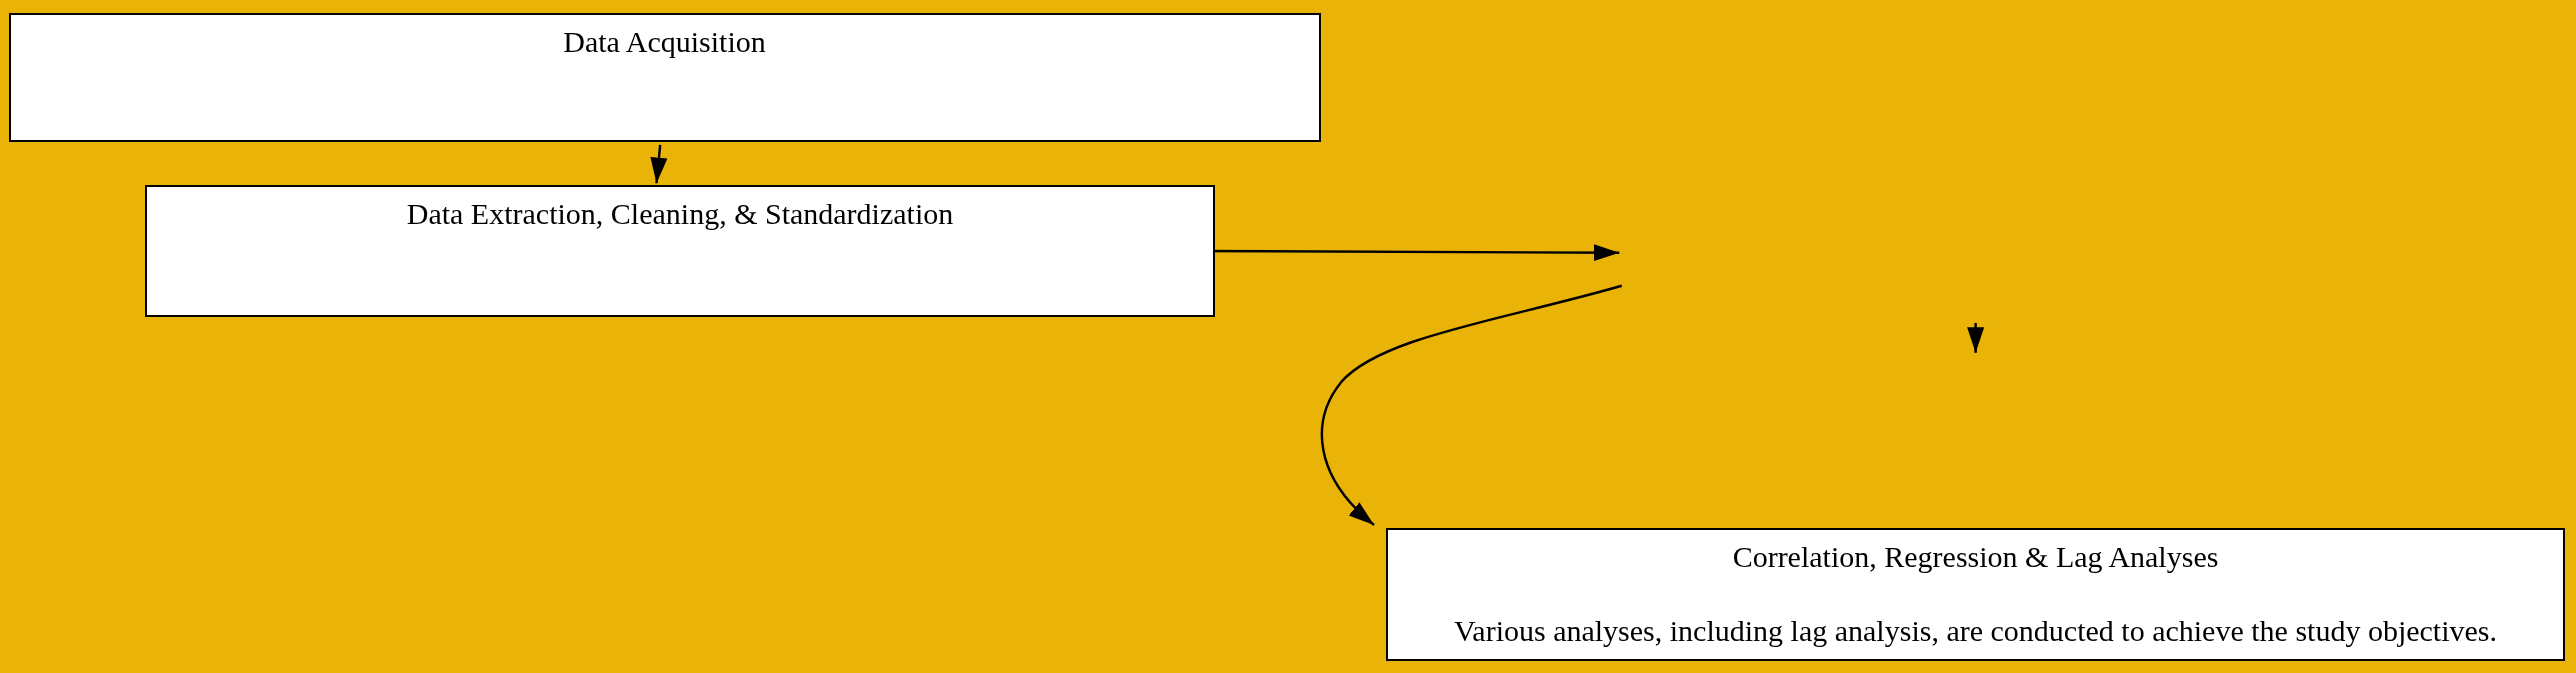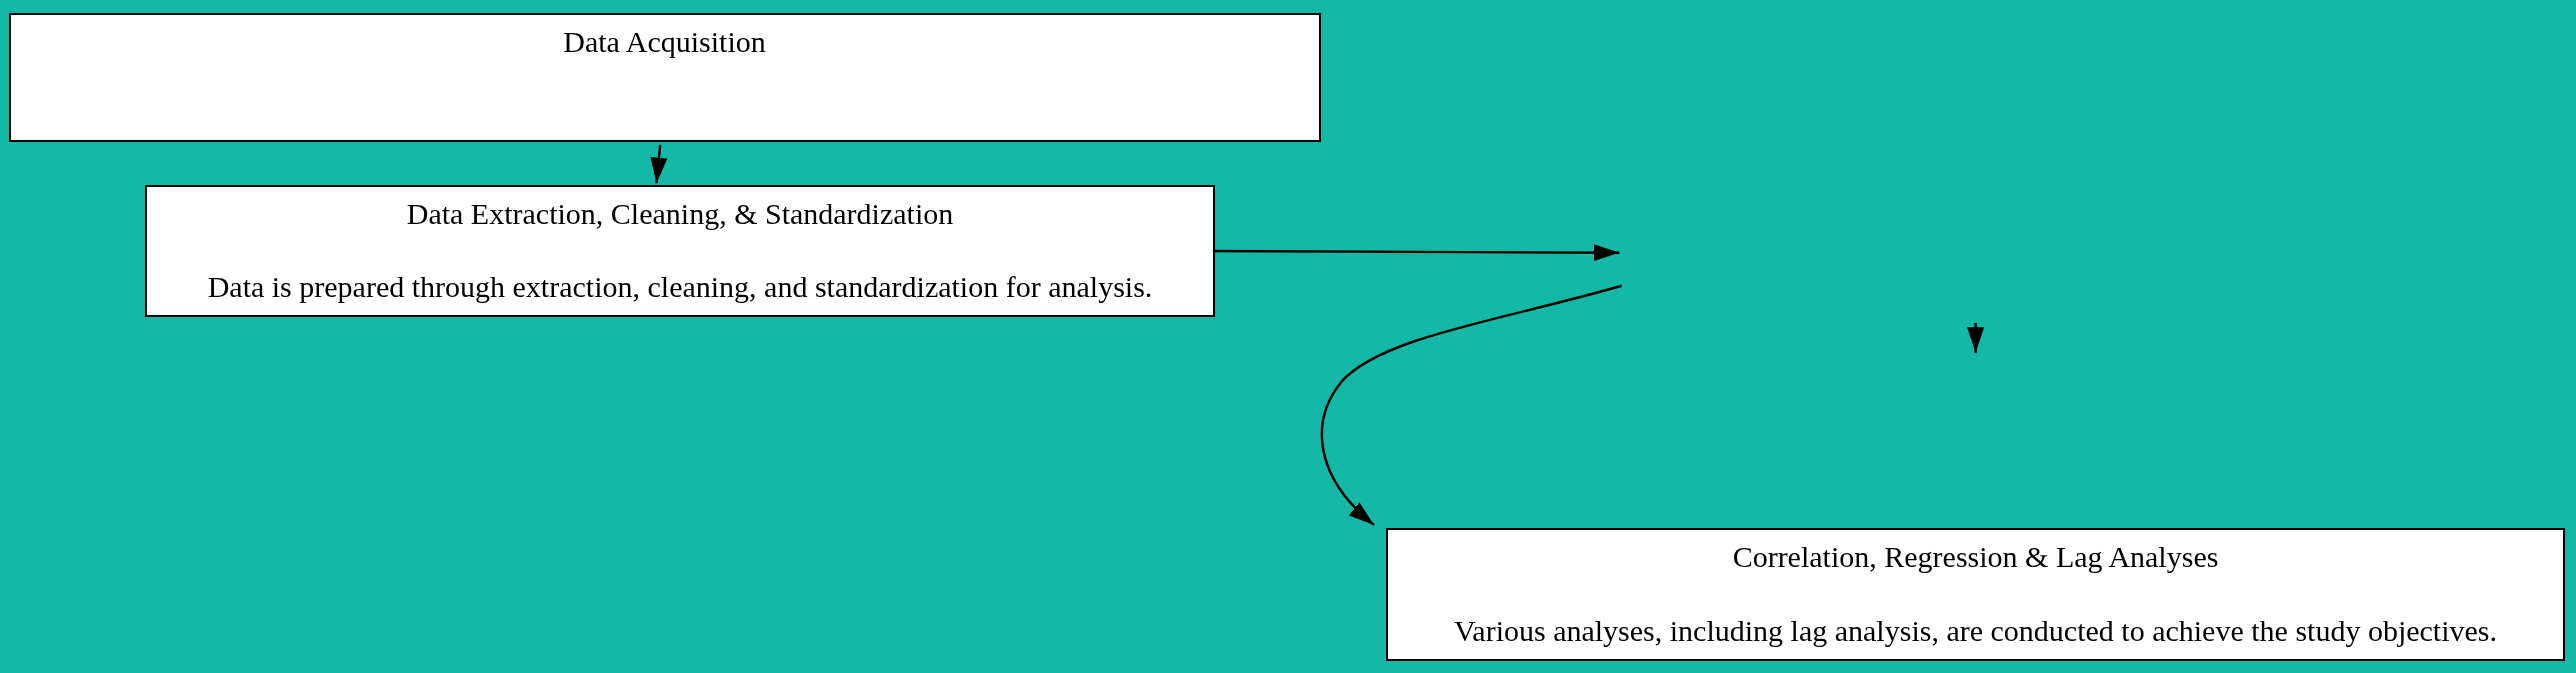--- a/index.html
+++ b/index.html
@@ -4,21 +4,21 @@
 <style>
   html, body {
     margin: 0;
     padding: 0;
     background: #ffffff;
   }
   .canvas {
     position: relative;
     width: 2576px;
     height: 674px;
-    background: #14b8a6;
+    background: #eab308;
     font-family: "Liberation Serif", "DejaVu Serif", serif;
     color: #000000;
     overflow: hidden;
   }
   .edges-layer {
     position: absolute;
     left: 0;
     top: 0;
     width: 2576px;
     height: 674px;
@@ -64,21 +64,20 @@
     <path d="M 3238 529 L 3238 578" fill="none" stroke="#000000" stroke-width="4" marker-end="url(#arrowhead)"></path>
     <path d="M 2658 468 C 2460 525, 2262 552, 2198 626 C 2148 688, 2152 780, 2252 860" fill="none" stroke="#000000" stroke-width="4" marker-end="url(#arrowhead)"></path>
   </svg>
 
   <div class="node" id="node-acquisition">
     <div class="node-title">Data Acquisition</div>
   </div>
 
   <div class="node" id="node-extraction">
     <div class="node-title">Data Extraction, Cleaning, &amp; Standardization</div>
-    <div class="node-desc">Data is prepared through extraction, cleaning, and standardization for analysis.</div>
   </div>
 
 
 
   <div class="node" id="node-correlation">
     <div class="node-title">Correlation, Regression &amp; Lag Analyses</div>
     <div class="node-desc">Various analyses, including lag analysis, are conducted to achieve the study objectives.</div>
   </div>
 
 </div>

